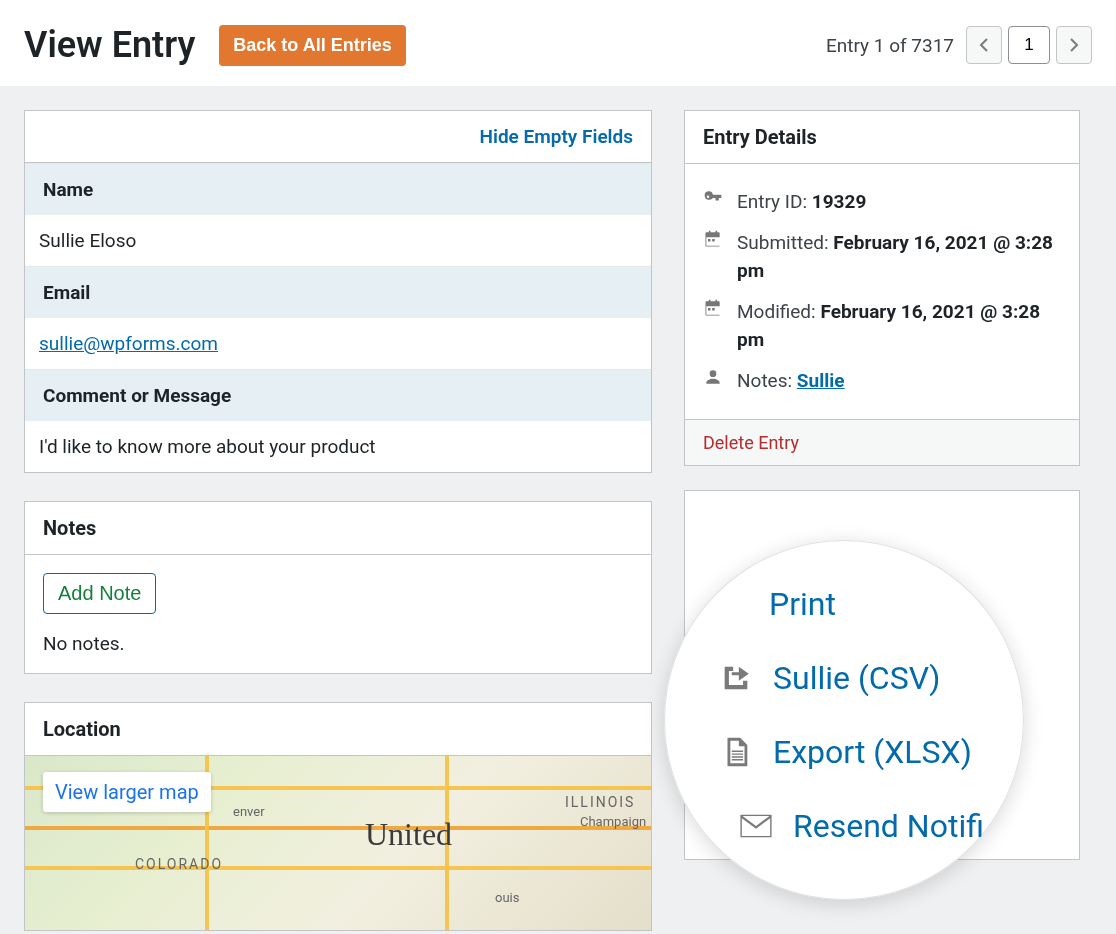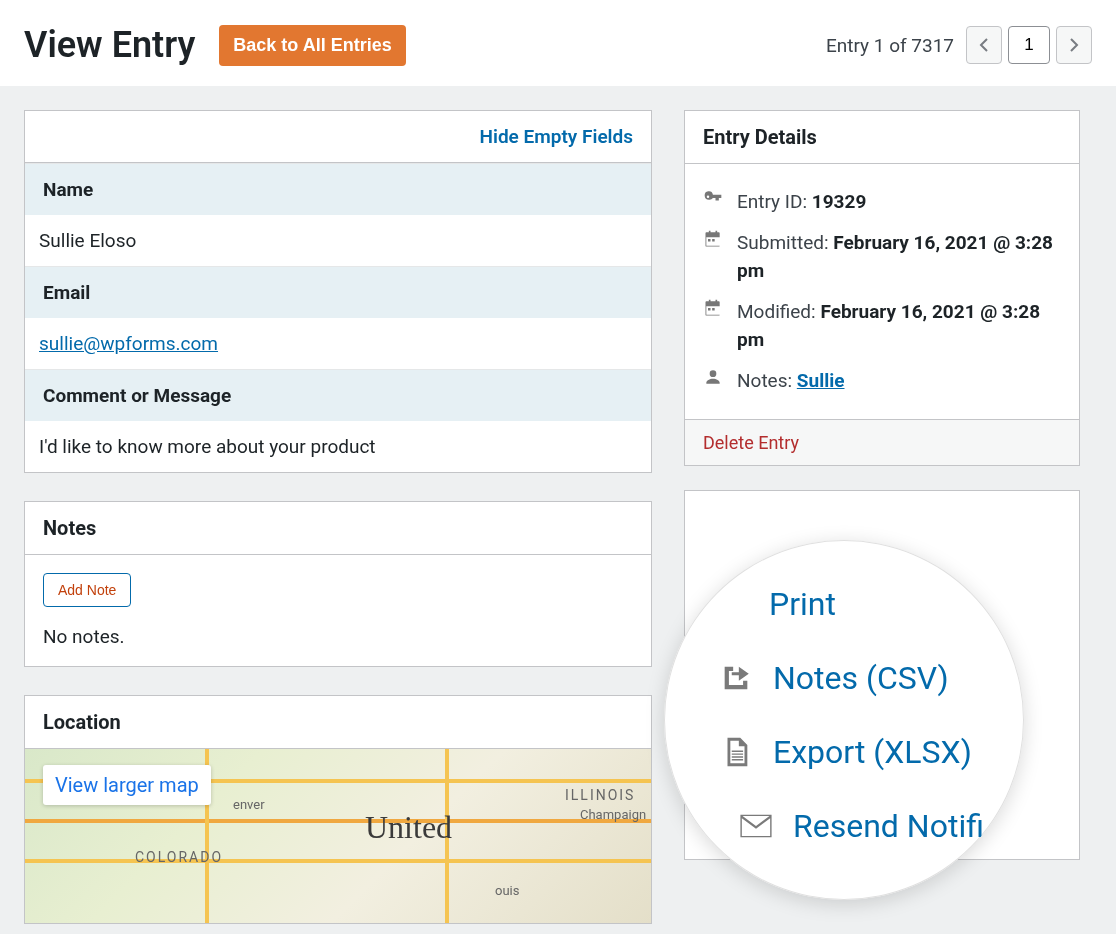--- a/index.html
+++ b/index.html
@@ -19,21 +19,21 @@
 
   .panel { background: #fff; border: 1px solid #c3c4c7; }
   .panel-header { padding: 14px 18px; font-size: 20px; font-weight: 700; color: #1d2327; border-bottom: 1px solid #c3c4c7; }
   .panel-header.right-link { display:flex; justify-content:flex-end; }
   .panel-header.right-link a { font-size: 19px; font-weight: 600; color: #036aab; text-decoration: none; cursor:pointer; }
   .field-label { background: #e6f0f4; padding: 14px 18px; font-size: 19px; font-weight: 700; color: #1d2327; border-top: 1px solid #e5e7e8; }
   .field-label:first-of-type { border-top: none;}
   .field-value { background: #fff; padding: 14px 14px; font-size: 19px; color: #1d2327; }
   .field-value a { color: #036aab; text-decoration: underline; }
   .panel-body { padding: 18px; }
-  .btn-outline { border: 1px solid #036aab; color: #c2410c; background:#fff; padding: 8px 14px; font-size: 14px; border-radius: 4px; cursor:pointer; }
+  .btn-outline { border: 1px solid #036aab; color: #15803d; background:#fff; padding: 8px 14px; font-size: 20px; border-radius: 4px; cursor:pointer; }
   .no-notes { margin-top: 18px; font-size: 19px; color: #1d2327; }
 
   .location-map { position: relative; height: 174px; overflow: hidden; background: linear-gradient(135deg, #d9e8c9 0%, #e8efd1 30%, #f2efe0 60%, #e4dfc9 100%); }
   .map-road-h { position:absolute; height:4px; background:#f5c451; left:0; right:0; }
   .map-road-v { position:absolute; width:4px; background:#f5c451; top:0; bottom:0; }
   .map-label { position:absolute; font-size:14px; color:#666; letter-spacing:1px; }
   .map-btn { position:absolute; top:16px; left:18px; background:#fff; border-radius:3px; padding:8px 12px; box-shadow:0 1px 4px rgba(0,0,0,0.2); font-size:20px; color:#1a73e8; cursor:pointer;text-align:right; }
 
   .details-row { display:flex; align-items:flex-start; gap:12px; padding: 6px 0; font-size: 19px; color:#1d2327; line-height:1.5; }
   .details-row .icon { flex: 0 0 22px; color:#777; }
@@ -186,21 +186,21 @@
     <div class="zoom-circle">
       <div class="zoom-item" style="margin-top:-10px; margin-left:50px;">
         <span class="zlabel">Print</span>
       </div>
       <div class="zoom-item">
         <span class="zicon">
           <svg width="34" height="34" viewBox="0 0 24 24" fill="#7a7a7a">
               <path d="M4 4h6v3H7v10h10v-3h3v6H4V4zm10 0l7 5-7 5V10H9V8h5V4z"></path>
             </svg>
         </span>
-        <span class="zlabel">Notes (CSV)</span>
+        <span class="zlabel">Sullie (CSV)</span>
       </div>
       <div class="zoom-item">
         <span class="zicon">
           <svg width="34" height="34" viewBox="0 0 24 24" fill="#7a7a7a">
               <path d="M6 2h9l5 5v15H6V2zm2 2v16h10V8h-4V4H8zm1 7h8v1H9v-1zm0 2h8v1H9v-1zm0 2h8v1H9v-1zm0 2h8v1H9v-1z"></path>
             </svg>
         </span>
         <span class="zlabel">Export (XLSX)</span>
       </div>
       <div class="zoom-item truncated" style="margin-left:20px;">

